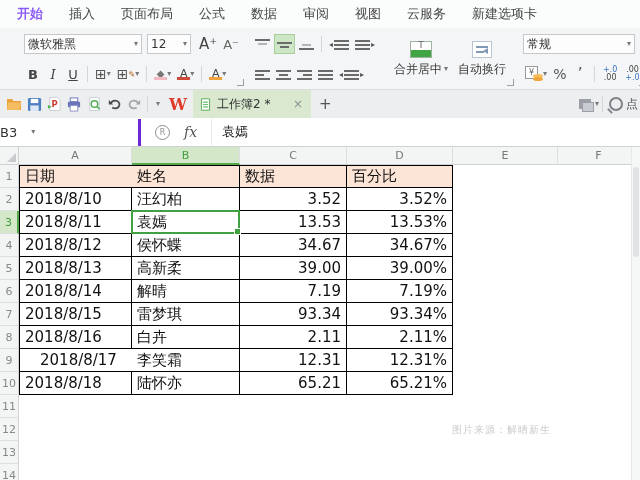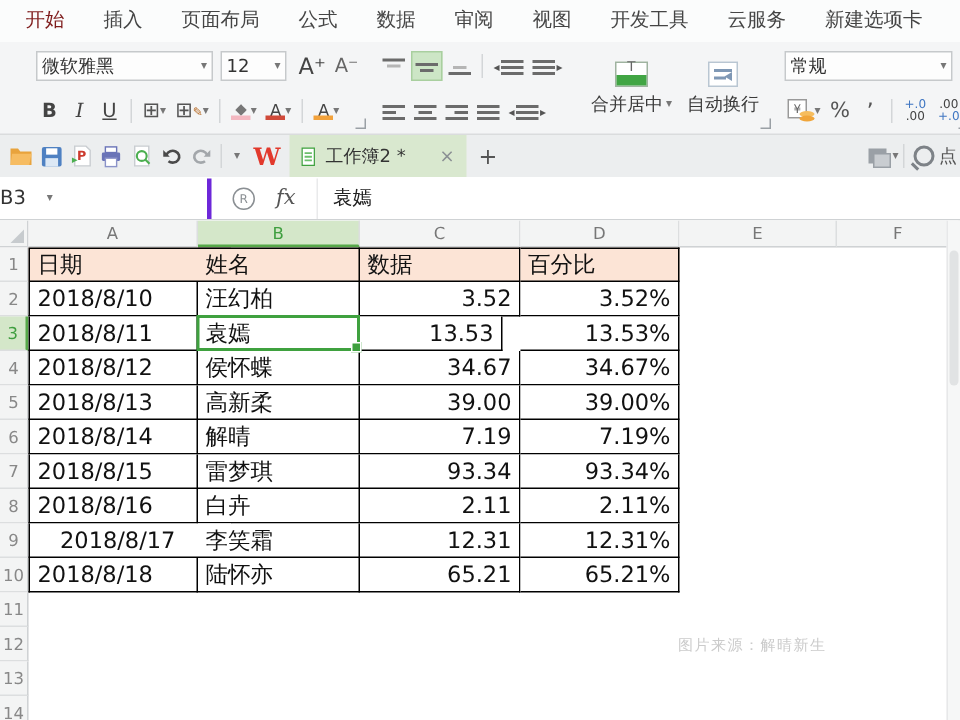--- a/index.html
+++ b/index.html
@@ -5,21 +5,21 @@
   html,body{margin:0;padding:0;}
   body{
     width:640px;height:480px;overflow:hidden;position:relative;
     font-family:"DejaVu Sans","Liberation Sans",sans-serif;
     background:#fff;font-size:12px;color:#333;
     -webkit-font-smoothing:antialiased;
   }
   
   .menu-bar{height:28px;background:#fbfcfc;display:flex;align-items:center;padding-left:4px;}
   .menu-tab{padding:0 13px;height:28px;line-height:28px;font-size:13px;color:#454545;cursor:default;white-space:nowrap;}
-  .menu-tab.active{color:#7f1d1d;font-weight:normal;}
+  .menu-tab.active{color:#8b5cf6;font-weight:bold;}
   
   .ribbon{height:62px;background:#f4f5f6;border-bottom:1px solid #dadcdd;display:flex;align-items:stretch;padding:3px 0 2px 20px;box-sizing:border-box;}
   .rgroup{display:flex;flex-direction:column;justify-content:space-between;padding:1px 4px;position:relative;}
   .rsep{width:1px;background:#dcdedf;margin:2px 2px;}
   .rrow{display:flex;align-items:center;height:24px;gap:2px;}
   .combo{border:1px solid #c6c9cb;background:#fdfdfd;height:20px;box-sizing:border-box;display:flex;align-items:center;font-size:12px;color:#333;padding:0 3px;}
   .combo .caret{margin-left:auto;}
   .caret{font-size:8px;color:#777;line-height:1;}
   .tbtn{min-width:18px;height:20px;display:inline-flex;align-items:center;justify-content:center;color:#444;font-size:13px;padding:0 2px;box-sizing:border-box;}
   .tbtn.active{background:#cde6c6;border:1px solid #a9cf9f;}
@@ -98,21 +98,20 @@
 <body>
 
 <div class="menu-bar">
     <span class="menu-tab active">开始</span>
     <span class="menu-tab">插入</span>
     <span class="menu-tab">页面布局</span>
     <span class="menu-tab">公式</span>
     <span class="menu-tab">数据</span>
     <span class="menu-tab">审阅</span>
     <span class="menu-tab">视图</span>
-    <span class="menu-tab">开发工具</span>
     <span class="menu-tab">云服务</span>
     <span class="menu-tab">新建选项卡</span>
   </div>
 
 <div class="ribbon">
   <div class="rgroup">
     <div class="rrow">
       <div class="combo" style="width:118px;">
         <span>微软雅黑</span>
         <span class="caret">▾</span>
@@ -354,21 +353,21 @@
       <div class="cell top hdr first al" style="left: 19px; top: 18px; width: 135px; height: 23px;">日期</div>
       <div class="cell top hdr al" style="left: 132px; top: 18px; width: 108px; height: 23px;">姓名</div>
       <div class="cell top hdr al" style="left: 240px; top: 18px; width: 107px; height: 23px;">数据</div>
       <div class="cell top hdr al" style="left: 347px; top: 18px; width: 106px; height: 23px;">百分比</div>
       <div class="cell first al" style="left: 19px; top: 41px; width: 113px; height: 23px;">2018/8/10</div>
       <div class="cell al" style="left: 132px; top: 41px; width: 108px; height: 23px;">汪幻柏</div>
       <div class="cell ar" style="left: 240px; top: 41px; width: 107px; height: 23px;">3.52</div>
       <div class="cell ar" style="left: 347px; top: 41px; width: 106px; height: 23px;">3.52%</div>
       <div class="cell first al" style="left: 19px; top: 64px; width: 113px; height: 23px;">2018/8/11</div>
       <div class="cell al" style="left: 132px; top: 64px; width: 108px; height: 23px;">袁嫣</div>
-      <div class="cell ar" style="left: 228px; top: 64px; width: 107px; height: 23px;">13.53</div>
+      <div class="cell ar" style="left: 240px; top: 64px; width: 107px; height: 23px;">13.53</div>
       <div class="cell ar" style="left: 347px; top: 64px; width: 106px; height: 23px;">13.53%</div>
       <div class="cell first al" style="left: 19px; top: 87px; width: 113px; height: 23px;">2018/8/12</div>
       <div class="cell al" style="left: 132px; top: 87px; width: 108px; height: 23px;">侯怀蝶</div>
       <div class="cell ar" style="left: 240px; top: 87px; width: 107px; height: 23px;">34.67</div>
       <div class="cell ar" style="left: 347px; top: 87px; width: 106px; height: 23px;">34.67%</div>
       <div class="cell first al" style="left: 19px; top: 110px; width: 113px; height: 23px;">2018/8/13</div>
       <div class="cell al" style="left: 132px; top: 110px; width: 108px; height: 23px;">高新柔</div>
       <div class="cell ar" style="left: 240px; top: 110px; width: 107px; height: 23px;">39.00</div>
       <div class="cell ar" style="left: 347px; top: 110px; width: 106px; height: 23px;">39.00%</div>
       <div class="cell first al" style="left: 19px; top: 133px; width: 113px; height: 23px;">2018/8/14</div>

